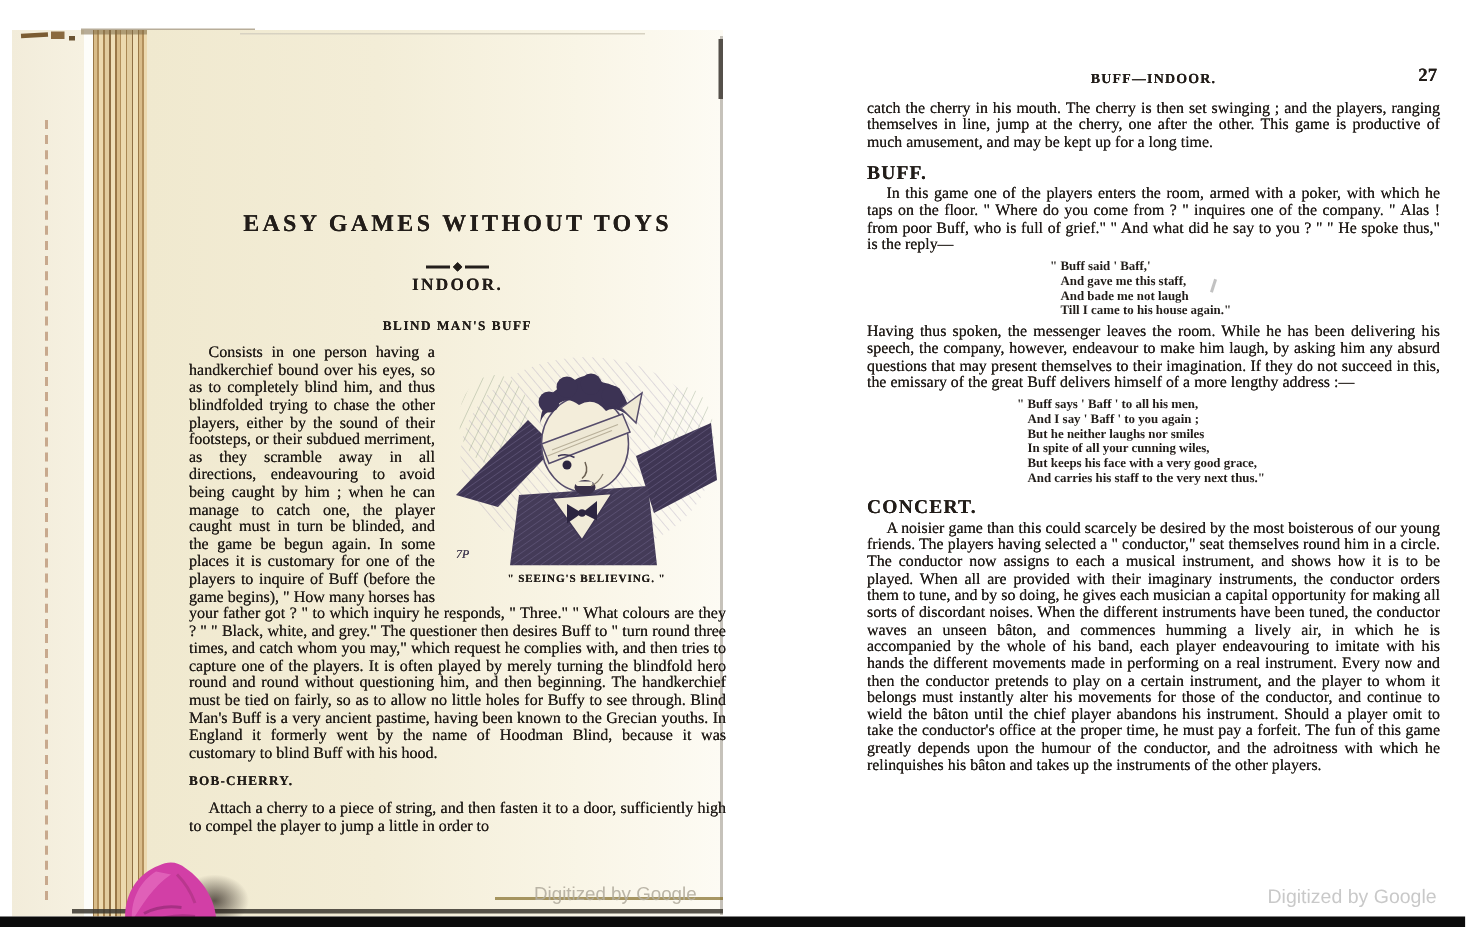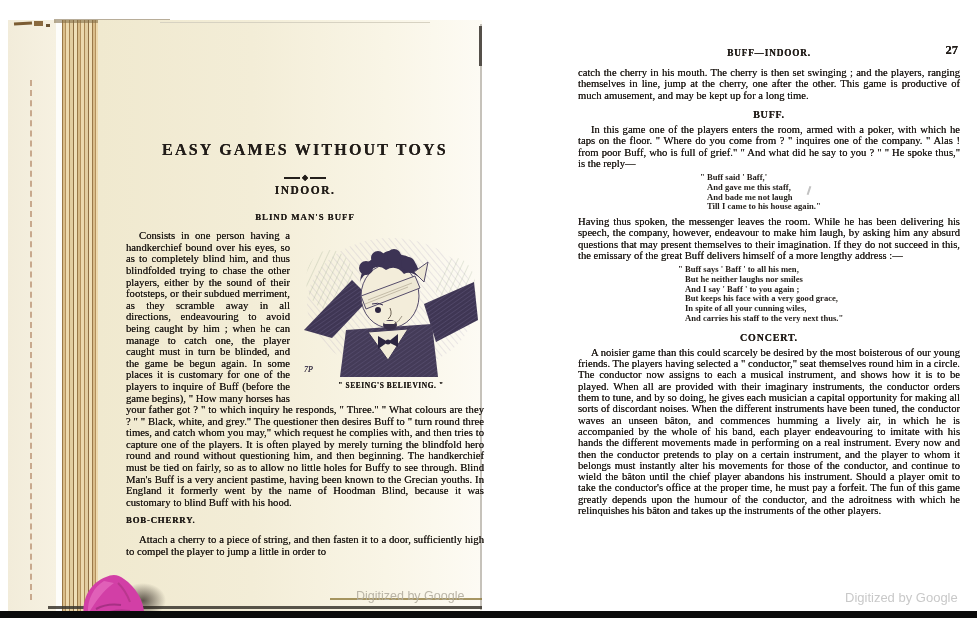--- a/index.html
+++ b/index.html
@@ -55,21 +55,21 @@
   
   .right-col { position:absolute; left:578px; top:48px; width:382px;
     font-size:10.6px; line-height:11.3px; text-align:justify;
     text-shadow:0 0 .3px currentColor; }
   .running-head { position:relative; height:15px; }
   .rh-center { position:absolute; left:0; right:0; text-align:center;
     font-weight:bold; font-size:9.3px; letter-spacing:.8px; }
   .rh-page { position:absolute; right:2px; top:-3px; font-weight:bold; font-size:12.5px; }
   .rp { margin-top:4px; }
   .rp-indent { text-indent:13px; display:block; }
-  .r-head { text-align:center; font-weight:bold; font-size:10px; letter-spacing:.8px; margin:8px 0 4px 0; }
+  .r-head { text-align:left; font-weight:bold; font-size:13px; letter-spacing:.8px; margin:8px 0 4px 0; }
   .verse { font-size:8.6px; line-height:9.7px; margin:4px 0 4px 122px; text-align:left;
     font-weight:bold; text-shadow:none; }
   .verse.v2 { margin-left:100px; }
   .verse div:not(:first-child) { padding-left:7px; }
 
   
   .wm { font-family:"Liberation Sans","DejaVu Sans",sans-serif; position:absolute; }
   .wm-left { left:356px; top:589px; font-size:12.5px; color:rgba(178,173,158,.9); }
   .wm-right { left:845px; top:590px; font-size:13px; color:#c9c9c9; }
   .olive-line { position:absolute; left:330px; top:598px; width:152px; height:2px; background:#8a7433; opacity:.75; }
@@ -181,24 +181,24 @@
       <div>" Buff said ' Baff,'</div>
       <div>And gave me this staff,</div>
       <div>And bade me not laugh</div>
       <div>Till I came to his house again."</div>
     </div>
 
     <div class="rp">Having thus spoken, the messenger leaves the room.  While he has been delivering his speech, the company, however, endeavour to make him laugh, by asking him any absurd questions that may present themselves to their imagination.  If they do not succeed in this, the emissary of the great Buff delivers himself of a more lengthy address :—</div>
 
     <div class="verse v2">
       <div>" Buff says ' Baff ' to all his men,</div>
+      <div>And I say ' Baff ' to you again ;</div>
       <div>But he neither laughs nor smiles</div>
-      <div>And I say ' Baff ' to you again ;</div>
+      <div>In spite of all your cunning wiles,</div>
       <div>But keeps his face with a very good grace,</div>
-      <div>In spite of all your cunning wiles,</div>
       <div>And carries his staff to the very next thus."</div>
     </div>
 
     <div class="r-head">CONCERT.</div>
 
     <div class="rp">
       <span class="rp-indent">A noisier game than this could scarcely be desired by the most boisterous of our young friends.  The players having selected a " conductor," seat themselves round him in a circle.  The conductor now assigns to each a musical instrument, and shows how it is to be played.  When all are provided with their imaginary instruments, the conductor orders them to tune, and by so doing, he gives each musician a capital opportunity for making all sorts of discordant noises.  When the different instruments have been tuned, the conductor waves an unseen bâton, and commences humming a lively air, in which he is accompanied by the whole of his band, each player endeavouring to imitate with his hands the different movements made in performing on a real instrument.  Every now and then the conductor pretends to play on a certain instrument, and the player to whom it belongs must instantly alter his movements for those of the conductor, and continue to wield the bâton until the chief player abandons his instrument.  Should a player omit to take the conductor's office at the proper time, he must pay a forfeit.  The fun of this game greatly depends upon the humour of the conductor, and the adroitness with which he relinquishes his bâton and takes up the instruments of the other players.</span>
     </div>
   </div>
 

